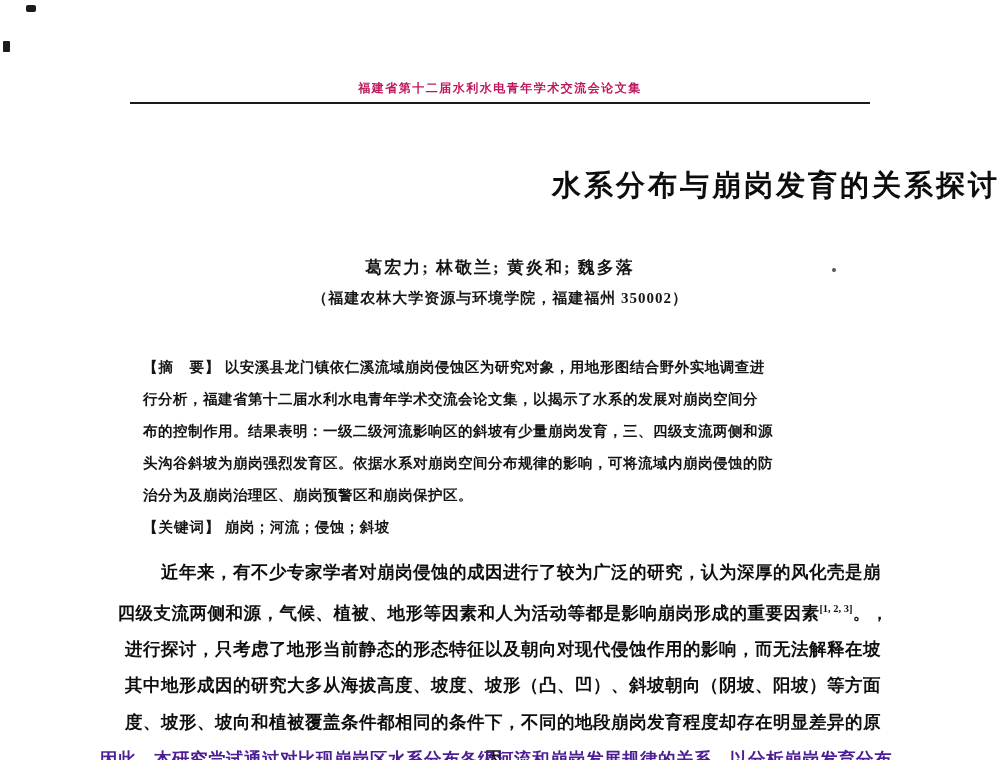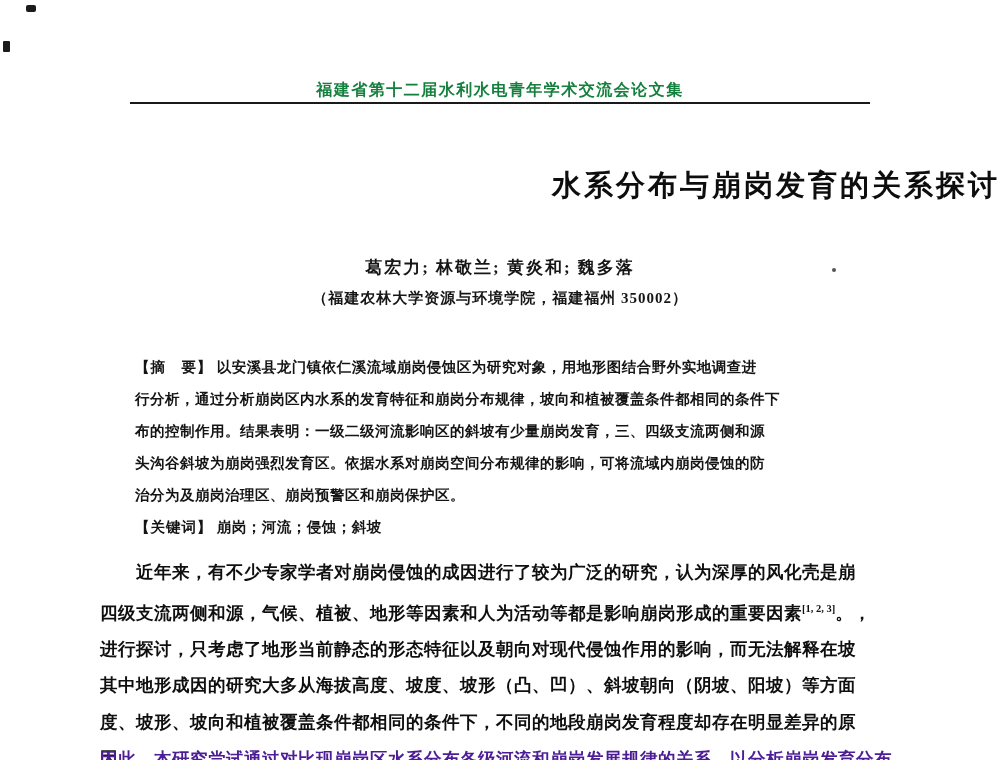--- a/index.html
+++ b/index.html
@@ -15,24 +15,24 @@
     overflow: hidden;
     font-family: "Liberation Serif", "DejaVu Serif", serif;
     color: #111111;
   }
   .conference-header {
     position: absolute;
     top: 80px;
     left: 0;
     right: 0;
     text-align: center;
-    font-size: 16px;
+    font-size: 12px;
     font-weight: 700;
     letter-spacing: 1.5px;
-    color: #15803d;
+    color: #be185d;
   }
   .header-rule {
     position: absolute;
     top: 102px;
     left: 130px;
     width: 740px;
     height: 2px;
     background: #1a1a1a;
   }
   .paper-title {
@@ -64,21 +64,21 @@
     right: 0;
     text-align: center;
     font-size: 15px;
     font-weight: 700;
     letter-spacing: 1px;
     color: #161616;
   }
   .abstract-block {
     position: absolute;
     top: 351px;
-    left: 135px;
+    left: 143px;
     width: 720px;
     font-size: 14.5px;
     font-weight: 600;
     color: #141414;
   }
   .abstract-block .line {
     line-height: 32px;
     letter-spacing: 0.5px;
     white-space: nowrap;
   }
@@ -92,20 +92,21 @@
     left: 100px;
     width: 806px;
     font-size: 17.5px;
     font-weight: 700;
     color: #0f0f0f;
   }
   .body-block .line {
     line-height: 36.5px;
     letter-spacing: 0.5px;
     white-space: nowrap;
+    text-align: center;
   }
   .body-block .line.indent {
     padding-left: 36px;
   }
   sup.cite {
     font-size: 10.5px;
     vertical-align: super;
     letter-spacing: 0;
   }
   .partial-line {
@@ -145,21 +146,21 @@
   <div class="paper-title">水系分布与崩岗发育的关系探讨</div>
 
   <div class="authors-line">葛宏力; 林敬兰; 黄炎和; 魏多落</div>
   <div class="affiliation-line">（福建农林大学资源与环境学院，福建福州 350002）</div>
 
   <div class="abstract-block">
     <div class="line">
       <span class="label-strong">【摘　要】</span>
       <span>以安溪县龙门镇依仁溪流域崩岗侵蚀区为研究对象，用地形图结合野外实地调查进</span>
     </div>
-    <div class="line">行分析，通过分析崩岗区内水系的发育特征和崩岗分布规律，坡向和植被覆盖条件都相同的条件下</div>
+    <div class="line">行分析，福建省第十二届水利水电青年学术交流会论文集，以揭示了水系的发展对崩岗空间分</div>
     <div class="line">布的控制作用。结果表明：一级二级河流影响区的斜坡有少量崩岗发育，三、四级支流两侧和源</div>
     <div class="line">头沟谷斜坡为崩岗强烈发育区。依据水系对崩岗空间分布规律的影响，可将流域内崩岗侵蚀的防</div>
     <div class="line">治分为及崩岗治理区、崩岗预警区和崩岗保护区。</div>
     <div class="line">
       <span class="label-strong">【关键词】</span>
       <span>崩岗；河流；侵蚀；斜坡</span>
     </div>
   </div>
 
   <div class="body-block">

